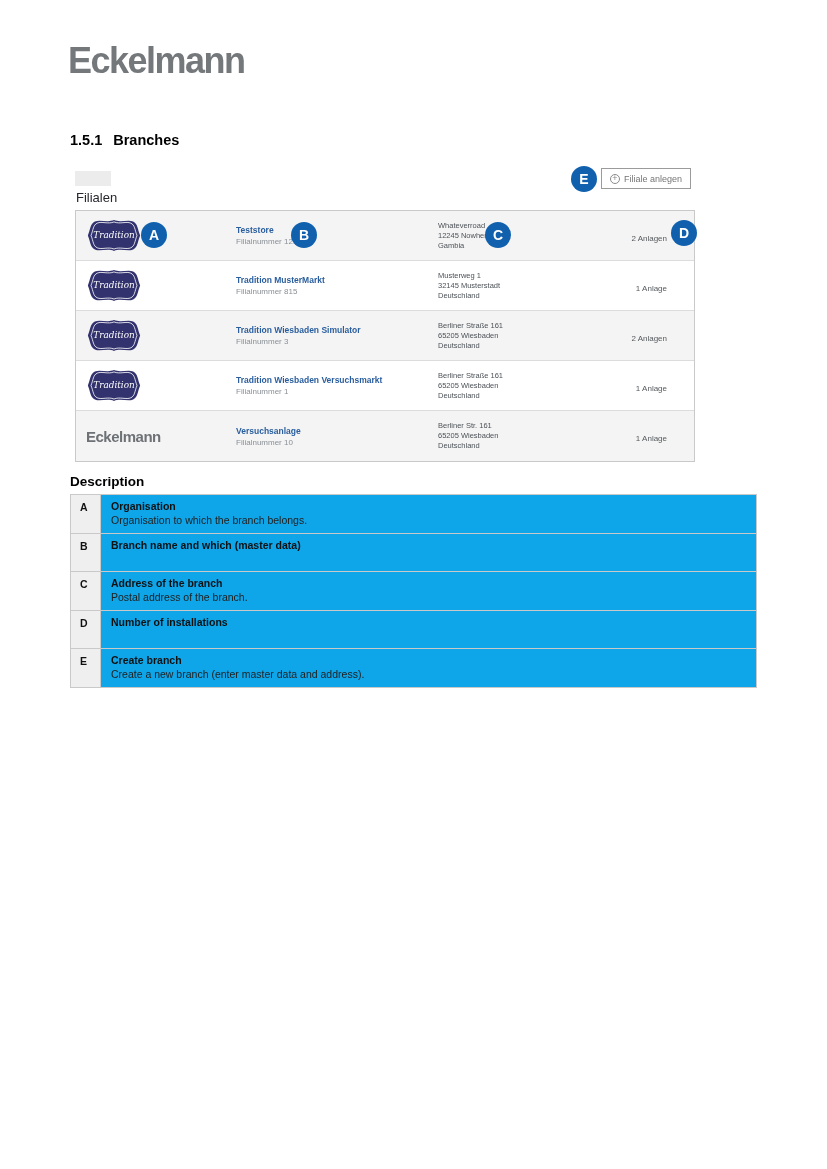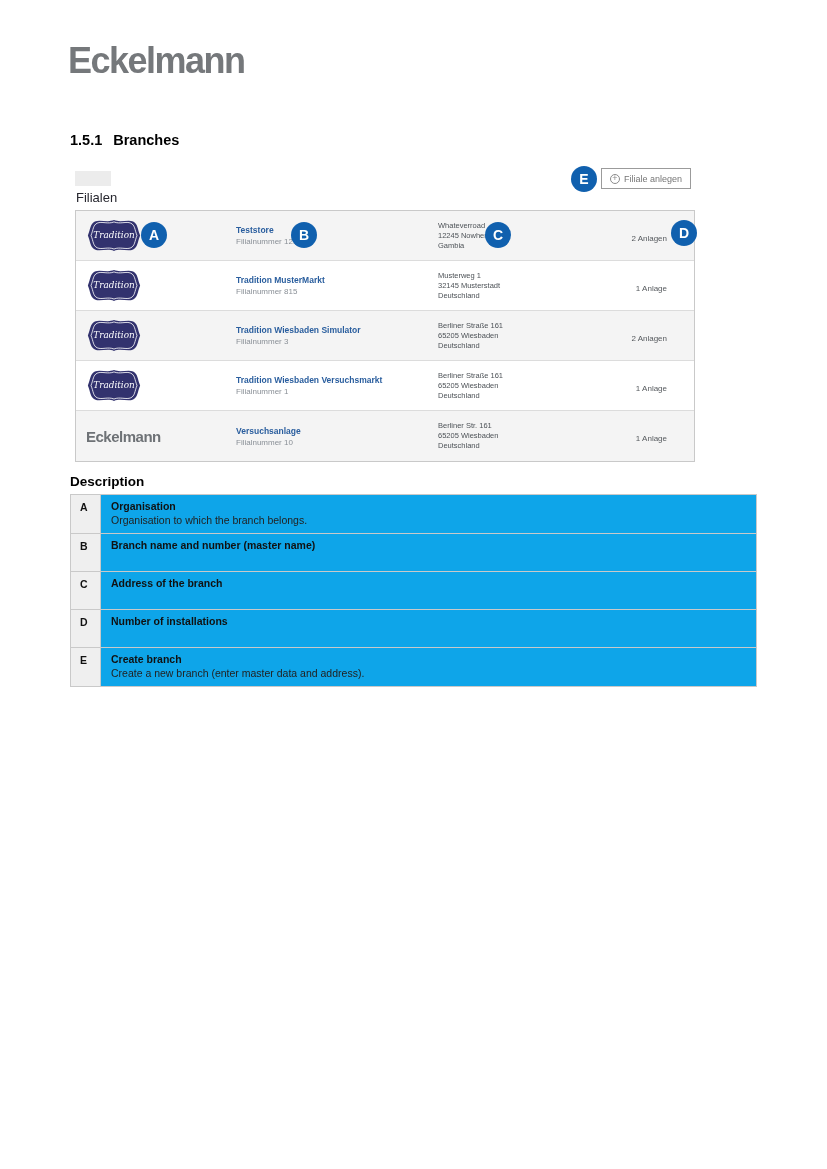--- a/index.html
+++ b/index.html
@@ -219,27 +219,28 @@
     <div class="desc-row">
       <div class="desc-letter">A</div>
       <div class="desc-content">
         <div class="desc-title">Organisation</div>
         <div class="desc-text">Organisation to which the branch belongs.</div>
       </div>
     </div>
     <div class="desc-row">
       <div class="desc-letter">B</div>
       <div class="desc-content">
-        <div class="desc-title">Branch name and number (master name)</div>
+        <div class="desc-title">Branch name and which (master data)</div>
       </div>
     </div>
     <div class="desc-row">
       <div class="desc-letter">C</div>
       <div class="desc-content">
         <div class="desc-title">Address of the branch</div>
+        <div class="desc-text">Postal address of the branch.</div>
       </div>
     </div>
     <div class="desc-row">
       <div class="desc-letter">D</div>
       <div class="desc-content">
         <div class="desc-title">Number of installations</div>
       </div>
     </div>
     <div class="desc-row">
       <div class="desc-letter">E</div>

